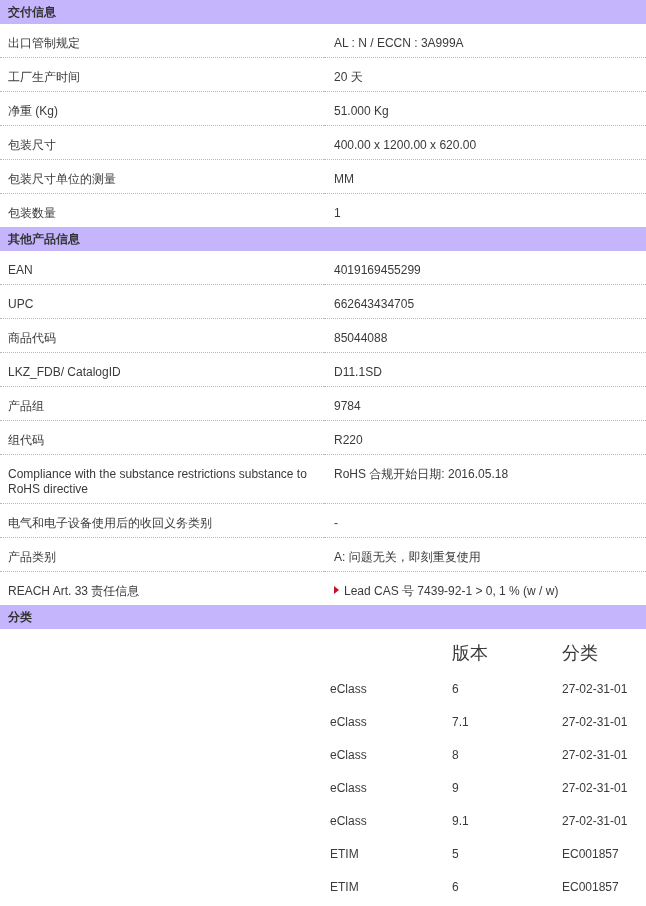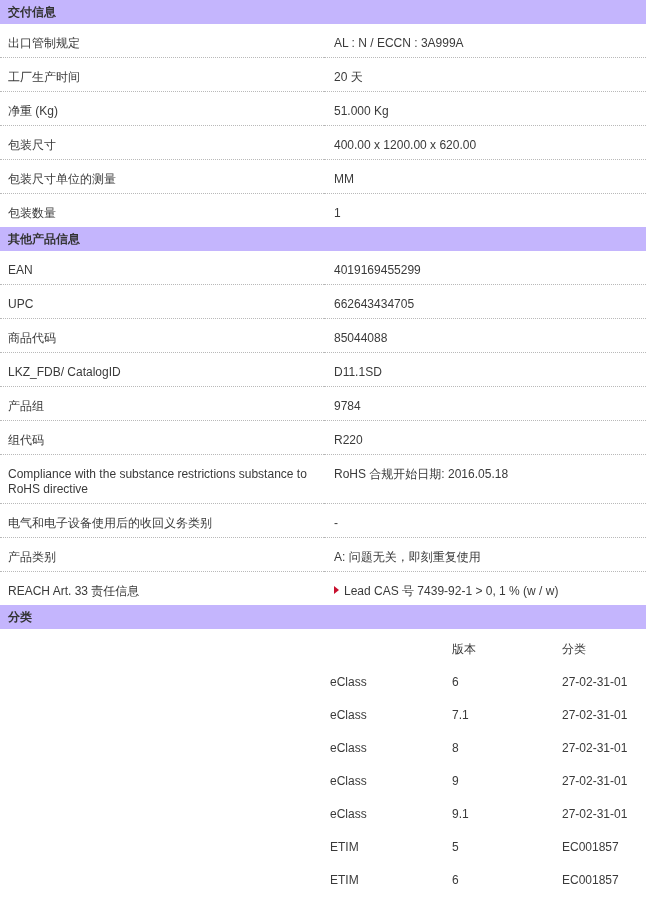--- a/index.html
+++ b/index.html
@@ -63,21 +63,21 @@
     vertical-align: 1px;
   }
   table.classify {
     width: 100%;
     border-collapse: collapse;
     table-layout: fixed;
     margin-top: 2px;
   }
   table.classify th {
     font-weight: normal;
-    font-size: 12px;
+    font-size: 18px;
     color: #3a3a3a;
     text-align: left;
     padding: 10px 4px 8px 4px;
     vertical-align: bottom;
   }
   table.classify td {
     font-size: 12px;
     color: #3a3a3a;
     padding: 9px 4px 9px 4px;
     vertical-align: top;

